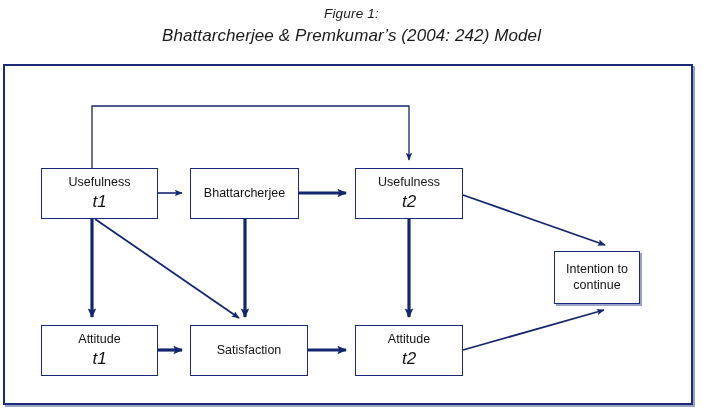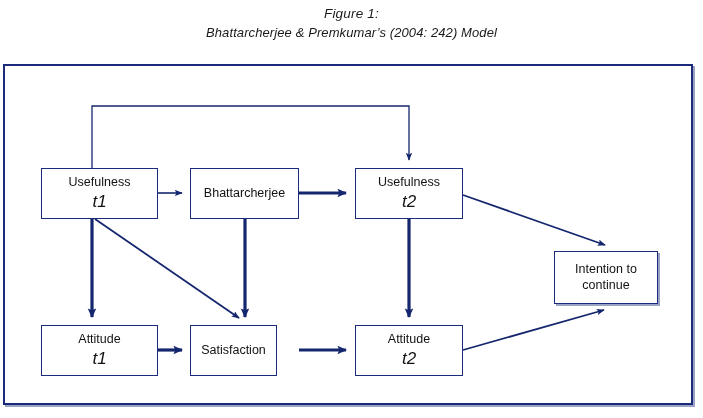--- a/index.html
+++ b/index.html
@@ -30,21 +30,21 @@
     color: #1a1a1a;
     line-height: 1.45;
   }
   .caption-line1 {
     display: block;
     font-size: 13.5px;
     letter-spacing: 0.2px;
   }
   .caption-line2 {
     display: block;
-    font-size: 13px;
+    font-size: 17px;
     letter-spacing: 0.1px;
   }
   
   .figure-frame {
     position: absolute;
     left: 3px;
     top: 64px;
     width: 690px;
     height: 341px;
     border: 2px solid #1b2a7a;
@@ -78,23 +78,23 @@
   .node .sub {
     font-style: italic;
     font-size: 17px;
   }
   .node.shadowed {
     box-shadow: 2px 2px 0 0 #9aa3c4;
   }
   #node-usefulness-t1 { left: 41px;  top: 168px; width: 117px; height: 51px; }
   #node-disconfirmation { left: 190px; top: 168px; width: 109px; height: 51px; }
   #node-usefulness-t2 { left: 355px; top: 168px; width: 108px; height: 51px; }
-  #node-intention     { left: 554px; top: 251px; width: 104px; height: 53px; }
+  #node-intention     { left: 554px; top: 251px; width: 86px; height: 53px; }
   #node-attitude-t1   { left: 41px;  top: 325px; width: 117px; height: 51px; }
-  #node-satisfaction  { left: 190px; top: 325px; width: 87px; height: 51px; }
+  #node-satisfaction  { left: 190px; top: 325px; width: 118px; height: 51px; }
   #node-attitude-t2   { left: 355px; top: 325px; width: 108px; height: 51px; }
 </style>
 </head>
 <body>
 
 <div id="page">
 
   <div class="caption">
     <span class="caption-line1">Figure 1:</span>
     <span class="caption-line2">Bhattarcherjee &amp; Premkumar’s (2004: 242) Model</span>

